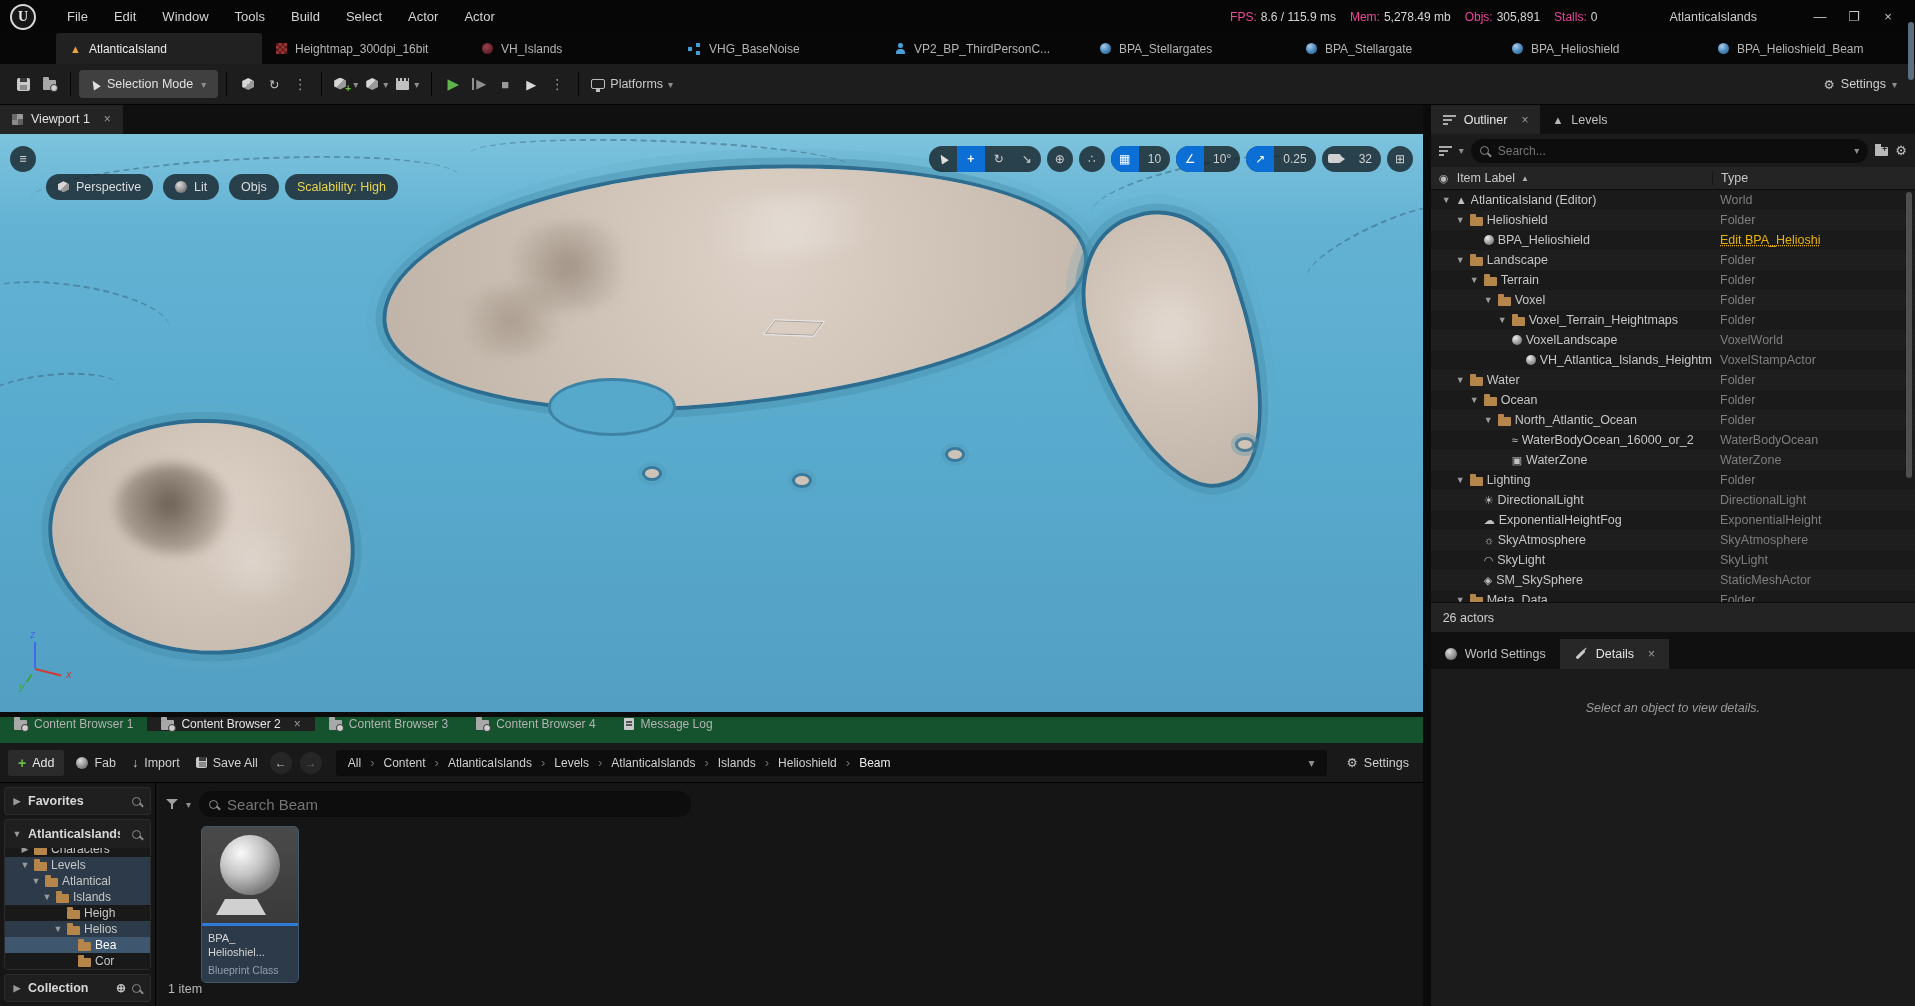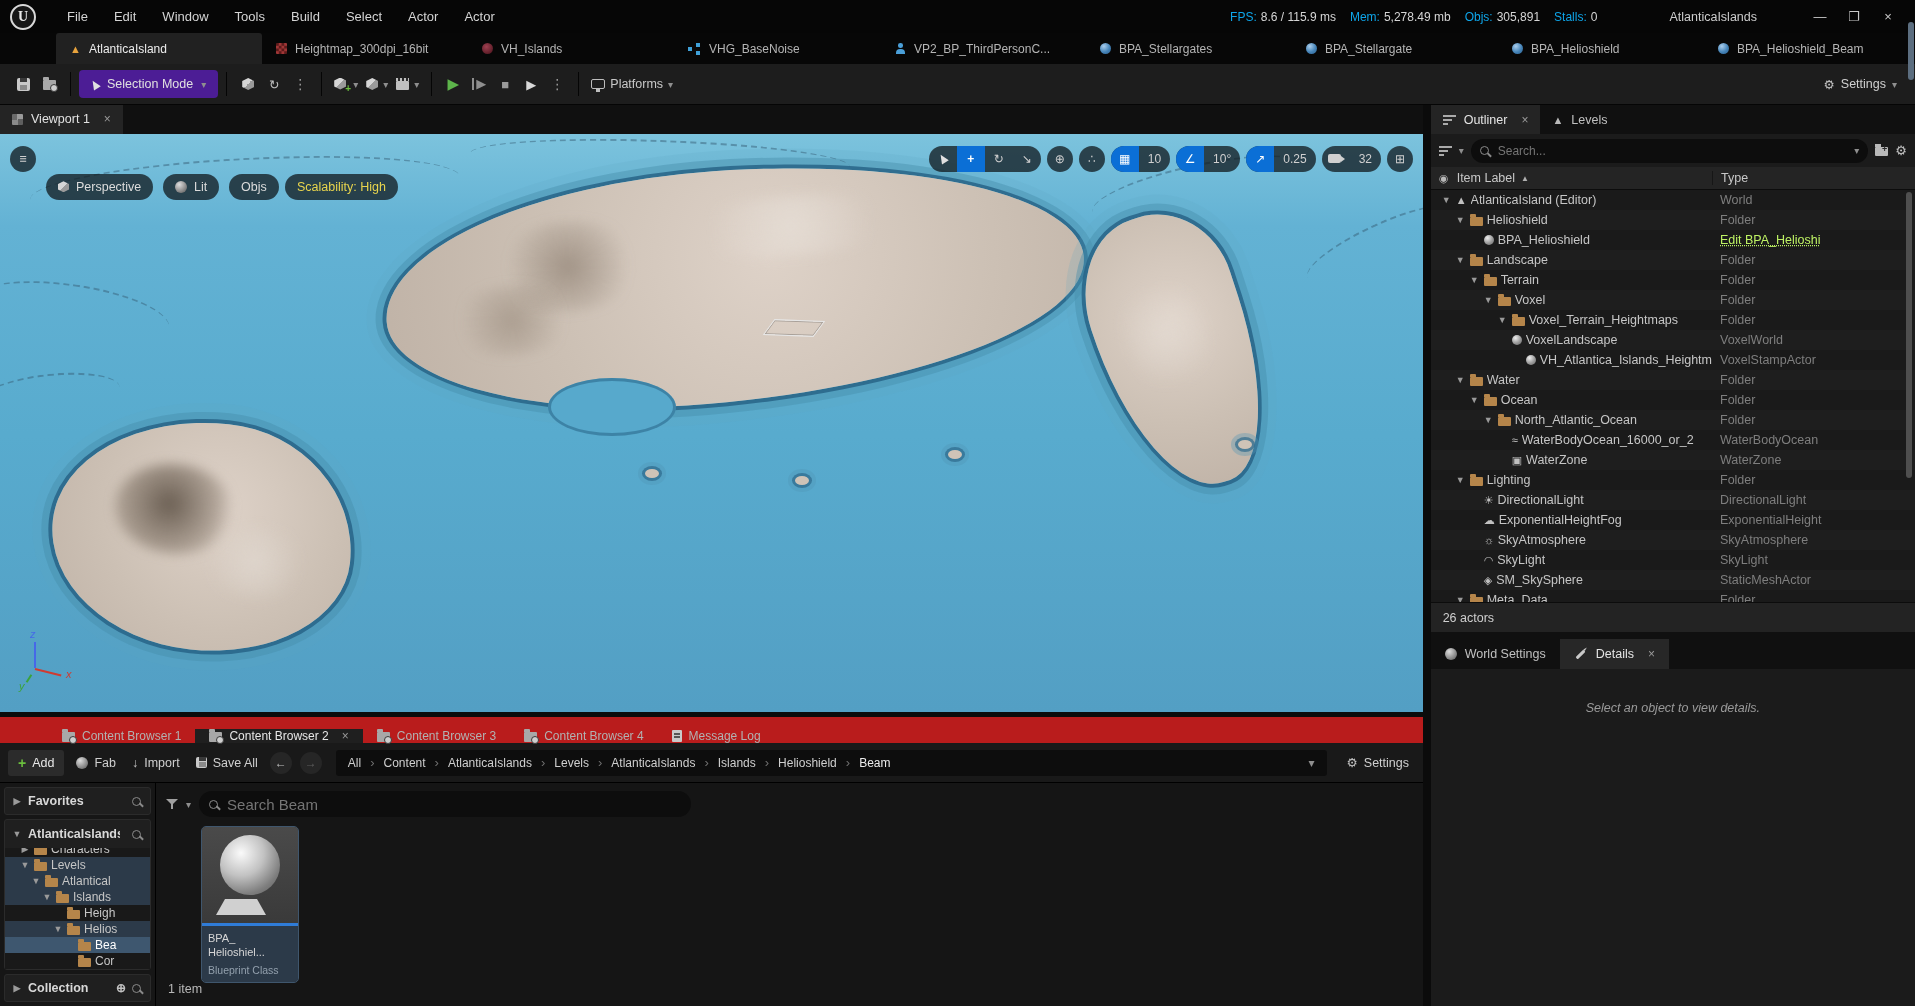--- a/index.html
+++ b/index.html
@@ -7,36 +7,36 @@
   #app{position:relative;width:1915px;height:1006px;background:#0b0b0b;overflow:hidden;color:#cfcfcf;font-size:12.5px;-webkit-user-select:none;user-select:none;}
 
   
   .titlebar{height:33px;background:#060606;display:flex;align-items:center;}
   .ue-logo{width:46px;height:33px;display:flex;align-items:center;justify-content:center;}
   .ue-logo .ring{width:26px;height:26px;border-radius:50%;background:#161616;border:2px solid #d8d8d8;color:#e8e8e8;display:flex;align-items:center;justify-content:center;font-weight:bold;font-size:14px;font-family:"Liberation Serif",serif;}
   .menus{display:flex;height:100%;align-items:center;margin-left:8px;}
   .menu-item{padding:0 13px;font-size:13px;color:#d4d4d4;height:100%;display:flex;align-items:center;cursor:default;}
   .tb-right{margin-left:auto;display:flex;align-items:center;}
   .stats{display:flex;gap:14px;align-items:center;font-size:12px;}
-  .stat .s-label{color:#0ea5e9;margin-right:4px;}
+  .stat .s-label{color:#ec4899;margin-right:4px;}
   .stat .s-val{color:#d6d6d6;}
   .win-title{margin-left:72px;font-size:12.5px;color:#cdcdcd;}
   .win-btns{display:flex;margin-left:46px;margin-right:10px;}
   .win-btn{width:34px;height:24px;display:flex;align-items:center;justify-content:center;color:#c9c9c9;font-size:13px;}
 
   
   .asset-tabbar{height:31px;background:#070707;display:flex;align-items:stretch;padding-left:56px;}
   .atab{width:206px;display:flex;align-items:center;gap:8px;padding-left:14px;font-size:12px;color:#b5b5b5;overflow:hidden;white-space:nowrap;}
   .atab.active{background:#212121;color:#ececec;border-radius:3px 3px 0 0;}
 
   
   .main-toolbar{height:41px;background:#1d1d1d;display:flex;align-items:center;padding:0 10px;border-bottom:1px solid #050505;}
   .tbtn{height:28px;min-width:26px;padding:0 4px;display:flex;align-items:center;justify-content:center;gap:5px;border-radius:3px;color:#c8c8c8;}
   .tsep{width:1px;height:24px;background:#050505;margin:0 8px;}
-  .mode-pill{height:28px;background:#4c1d95;border-radius:4px;display:flex;align-items:center;gap:8px;padding:0 12px;color:#e0e0e0;font-size:12.5px;}
+  .mode-pill{height:28px;background:#404040;border-radius:4px;display:flex;align-items:center;gap:8px;padding:0 12px;color:#e0e0e0;font-size:12.5px;}
   .chev{color:#8f8f8f;font-size:10px;}
   .play{color:#5db54b;font-size:15px;}
   .step{color:#8f8f8f;font-size:13px;border-left:2px solid #8f8f8f;padding-left:2px;line-height:12px;}
   .stop{color:#9a9a9a;font-size:13px;}
   .skip{color:#d8d8d8;font-size:13px;}
   .kebab{color:#9a9a9a;font-size:14px;letter-spacing:0;}
   .tb-settings{margin-left:auto;display:flex;align-items:center;gap:6px;margin-right:8px;color:#d0d0d0;}
 
   
   .workspace{display:flex;height:901px;}
@@ -73,21 +73,21 @@
   .vp-yellow{color:#e8d44d;}
   .vp-cluster{position:absolute;top:12px;right:10px;display:flex;gap:6px;align-items:center;}
   .vp-seg{display:flex;border-radius:13px;overflow:hidden;background:rgba(15,21,26,.74);}
   .seg{width:28px;height:26px;display:flex;align-items:center;justify-content:center;color:#d0d0d0;font-size:12px;}
   .seg.active{background:#0b6fd6;color:#fff;}
   .seg.val{width:auto;padding:0 9px;font-size:12px;}
   .vp-single{display:flex;width:26px;height:26px;border-radius:50%;background:rgba(15,21,26,.74);align-items:center;justify-content:center;color:#d0d0d0;font-size:12px;}
 
   
   .cb-panel{margin-top:5px;flex:1;display:flex;flex-direction:column;background:#151515;}
-  .cb-tabs{height:26px;background:#b91c1c;display:flex;align-items:flex-end;padding-left:48px;}
+  .cb-tabs{height:26px;background:#14532d;display:flex;align-items:flex-start;}
   .cbtab{display:flex;align-items:center;gap:7px;padding:0 14px;font-size:12px;color:#b2b2b2;white-space:nowrap;}
   .cbtab.active{background:#1f1f1f;color:#e6e6e6;}
   .cb-toolbar{height:40px;background:#191919;border-bottom:1px solid #000;display:flex;align-items:center;padding:0 8px;gap:8px;}
   .add-btn{height:26px;background:#2b2b2b;border-radius:3px;display:flex;align-items:center;gap:6px;padding:0 10px;color:#e8e8e8;}
   .plus{color:#6bbf3e;font-weight:bold;font-size:14px;}
   .cb-act{display:flex;align-items:center;gap:6px;color:#cfcfcf;padding:0 4px;}
   .circ-btn{width:22px;height:22px;border-radius:50%;background:#262626;display:flex;align-items:center;justify-content:center;color:#c0c0c0;font-size:12px;}
   .circ-btn.dim{color:#5f5f5f;}
   .crumb-bar{flex:1;height:26px;background:#0d0d0d;border-radius:3px;margin:0 6px;display:flex;align-items:center;gap:9px;padding:0 12px;font-size:12px;overflow:hidden;}
   .crumb{color:#cfcfcf;white-space:nowrap;}
@@ -137,21 +137,21 @@
   .o-hlabel{flex:1;display:flex;align-items:center;gap:6px;}
   .o-htype{width:203px;border-left:1px solid #161616;padding-left:8px;}
   .sortarrow{font-size:8px;color:#b0b0b0;}
   .o-rows{height:412px;overflow:hidden;position:relative;background:#1a1a1a;}
   .o-row{height:20px;display:flex;align-items:center;font-size:12.5px;}
   .o-row:nth-child(even){background:#1e1e1e;}
   .o-labelcell{flex:1;display:flex;align-items:center;gap:4px;overflow:hidden;white-space:nowrap;padding-left:6px;}
   .o-exp{width:11px;color:#9a9a9a;font-size:9px;text-align:center;flex:none;}
   .o-label{color:#c6c6c6;overflow:hidden;text-overflow:clip;}
   .o-type{width:203px;flex:none;color:#7e7e7e;overflow:hidden;white-space:nowrap;padding-left:8px;}
-  .o-type.link{color:#bef264;text-decoration:underline dotted;}
+  .o-type.link{color:#eab308;text-decoration:underline dotted;}
   .o-scroll{position:absolute;right:3px;top:2px;width:6px;height:286px;background:#4f4f4f;border-radius:3px;}
   .actors-bar{height:30px;background:#232323;border-top:1px solid #0c0c0c;display:flex;align-items:center;padding-left:12px;font-size:12.5px;color:#cfcfcf;}
   .d-tabs{height:37px;background:#101010;display:flex;align-items:flex-end;}
   .d-tab{height:30px;display:flex;align-items:center;gap:8px;padding:0 14px;font-size:12.5px;color:#c0c0c0;}
   .d-tab.active{background:#272727;color:#e4e4e4;justify-content:flex-end;}
   .d-body{flex:1;background:#1b1b1b;display:flex;justify-content:center;}
   .d-placeholder{margin-top:32px;font-size:12.5px;font-style:italic;color:#9a9a9a;}
 
   
   .ic{display:inline-flex;align-items:center;justify-content:center;flex:none;}

